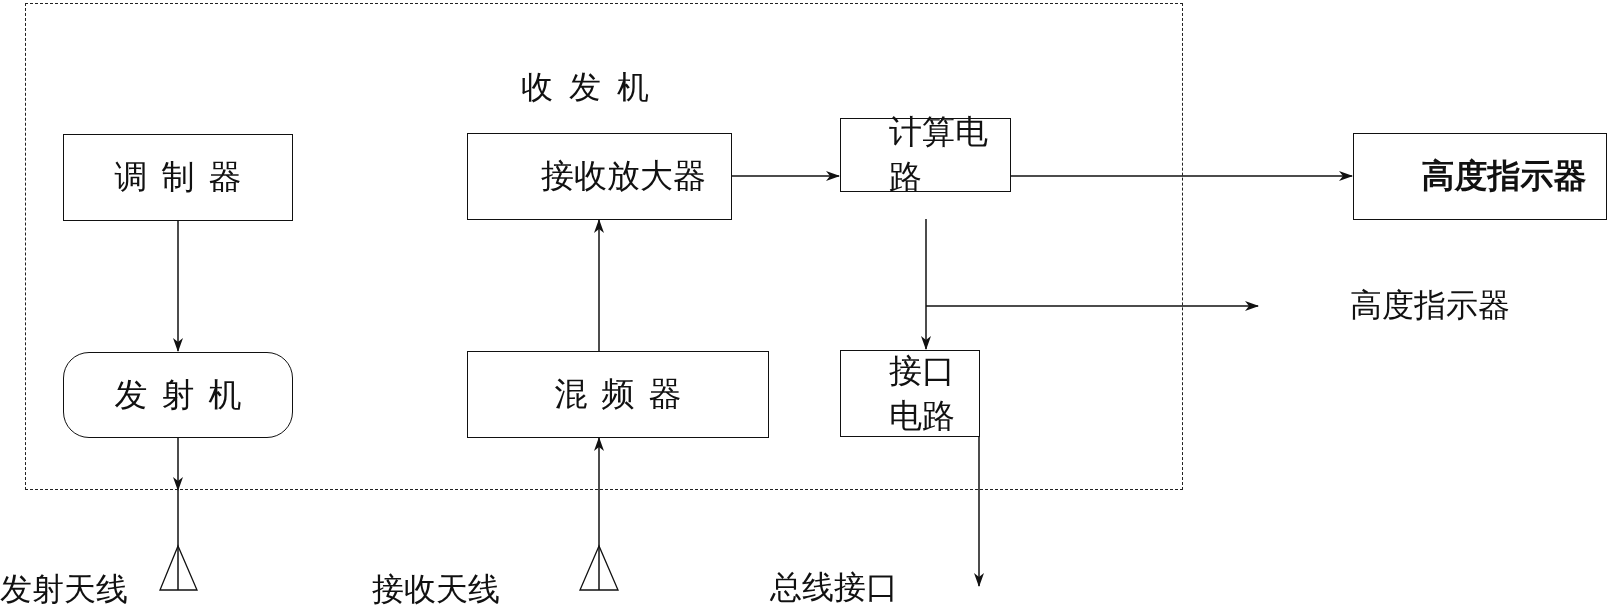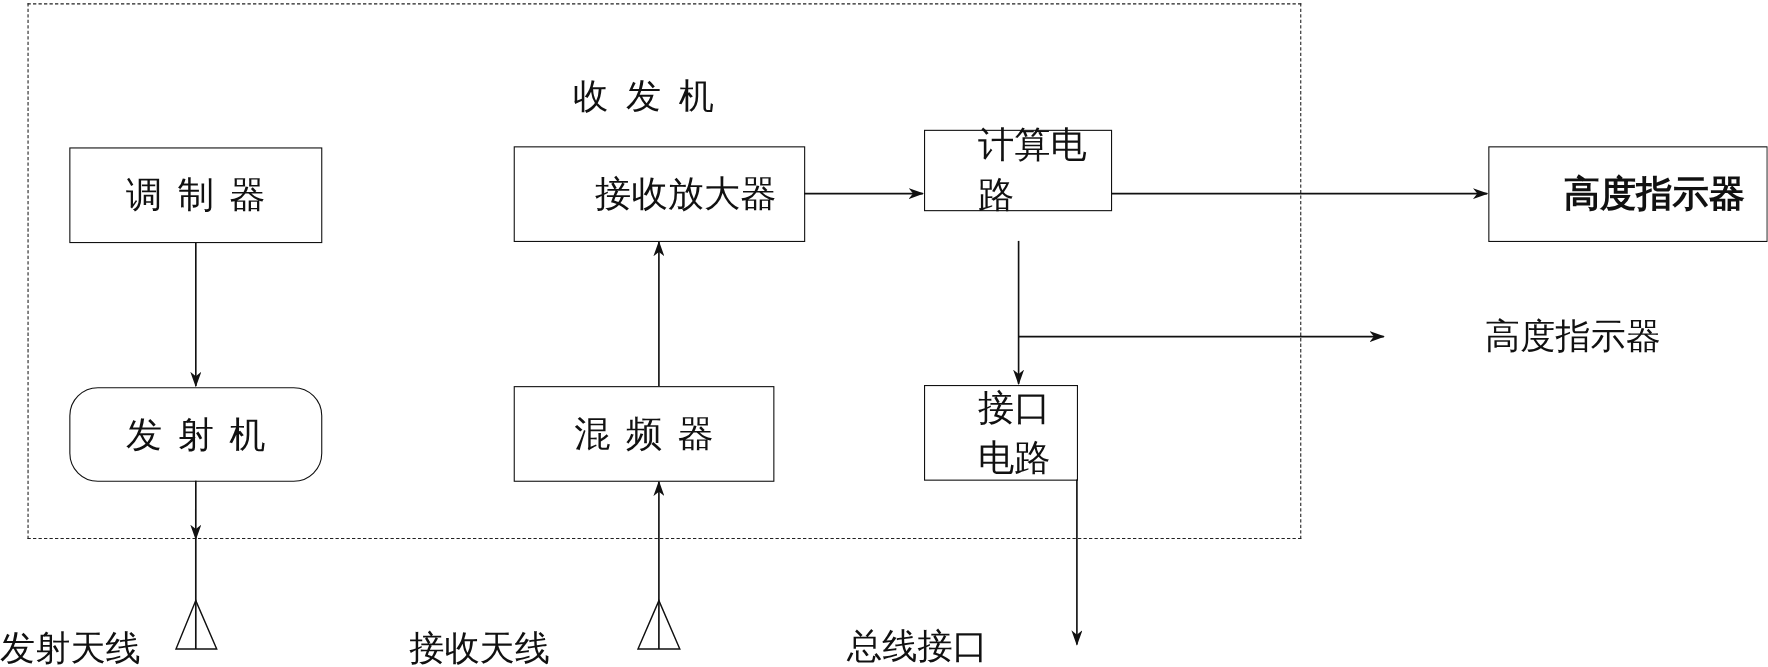--- a/index.html
+++ b/index.html
@@ -47,21 +47,21 @@
   <line x1="926" y1="306" x2="1258" y2="306" stroke="#111" stroke-width="1.5" marker-end="url(#arr)"></line>
 
   <line x1="979" y1="436" x2="979" y2="586" stroke="#111" stroke-width="1.5" marker-end="url(#arr)"></line>
 </svg>
 
 <div class="label" style="left:521px;top:66px;letter-spacing:16px;">收发机</div>
 
 <div class="box spaced" style="left:63px;top:134px;width:230px;height:87px;">调制器</div>
 <div class="box spaced" style="left:63px;top:352px;width:230px;height:86px;border-radius:26px;">发射机</div>
 <div class="box" style="left:467px;top:133px;width:265px;height:87px;">接收放大器</div>
-<div class="box spaced" style="left:467px;top:351px;width:237px;height:87px;">混频器</div>
+<div class="box spaced" style="left:467px;top:351px;width:302px;height:87px;">混频器</div>
 <div class="box" style="left:840px;top:118px;width:171px;height:74px;">计算电路</div>
 <div class="box" style="left:840px;top:350px;width:140px;height:87px;">接口电路</div>
 <div class="box" style="left:1353px;top:133px;width:254px;height:87px;font-weight:bold;">高度指示器</div>
 
 <div class="label" style="left:1350px;top:284px;">高度指示器</div>
 <div class="label" style="left:0px;top:568px;">发射天线</div>
 <div class="label" style="left:372px;top:568px;">接收天线</div>
 <div class="label" style="left:770px;top:566px;">总线接口</div>
 
 </body></html>

